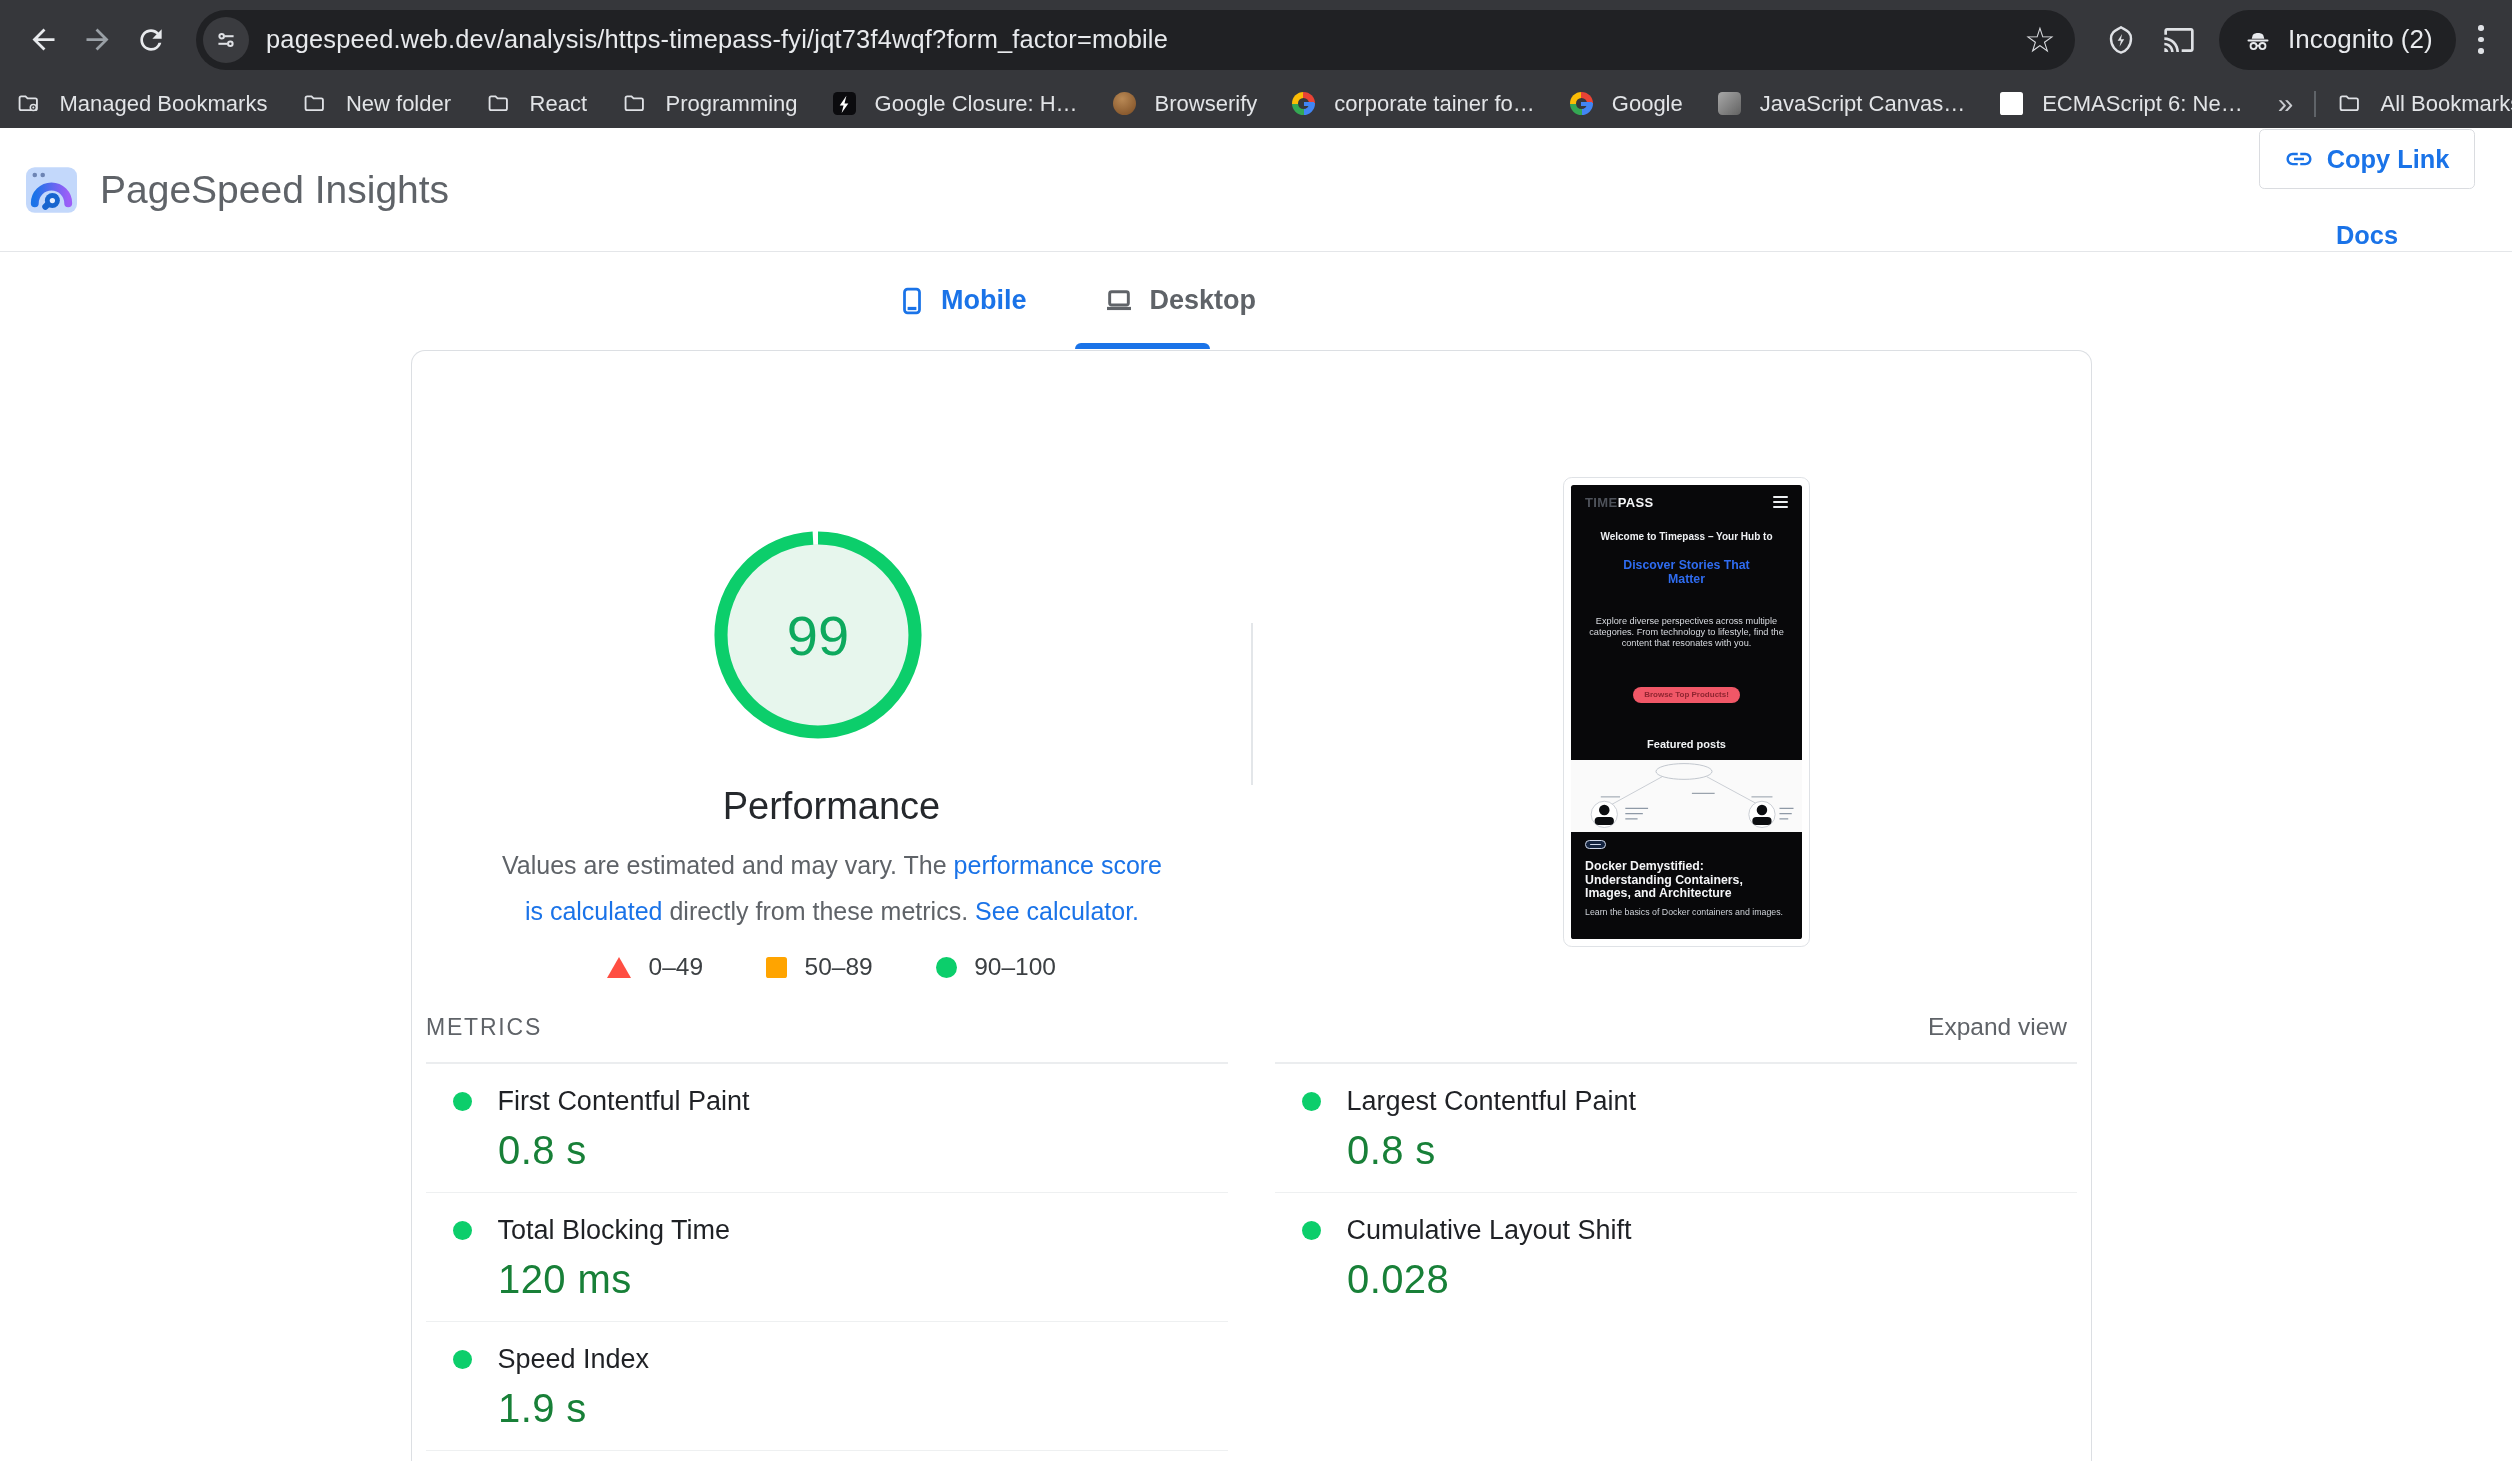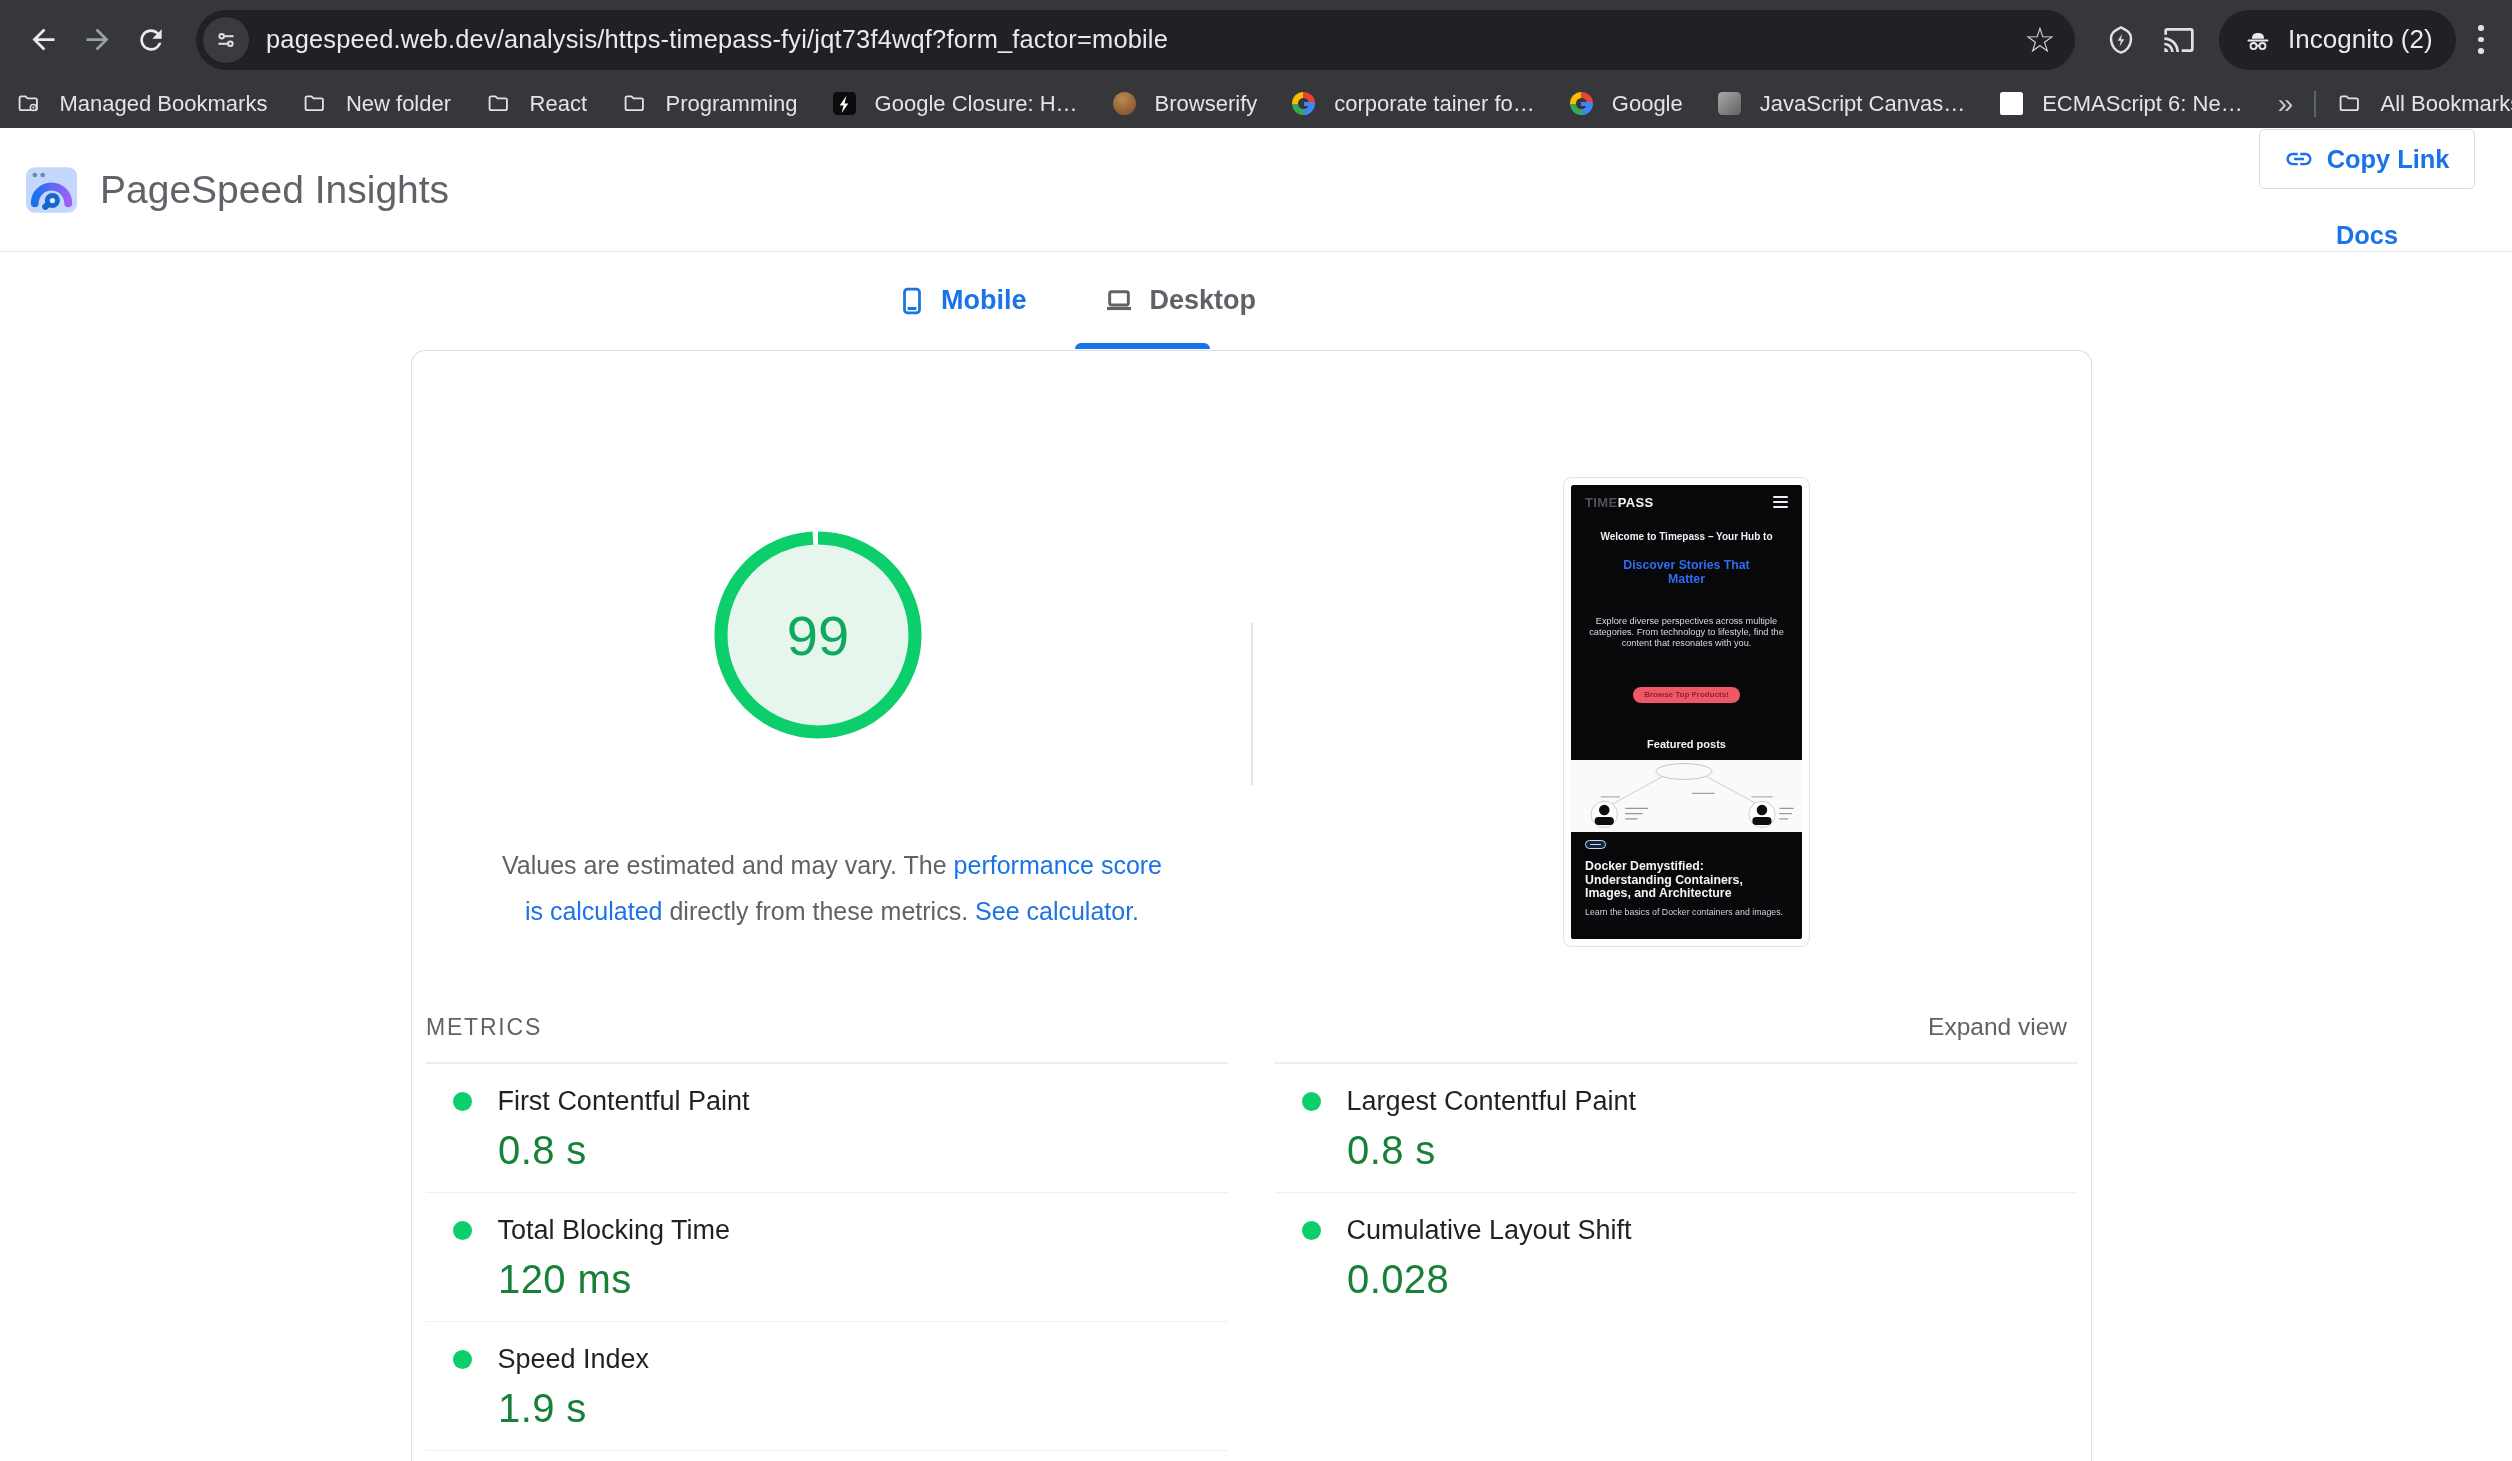--- a/index.html
+++ b/index.html
@@ -304,28 +304,43 @@
   <div class="card">
 
     <div class="gauge-wrap">
       <svg width="208" height="208" viewBox="0 0 238 238">
         <circle cx="119" cy="119" r="104" fill="#e7f6ed"></circle>
         <circle cx="119" cy="119" r="111" fill="none" stroke="#0cce6b" stroke-width="15" stroke-dasharray="690.4 7" transform="rotate(-90 119 119)"></circle>
       </svg>
       <div class="gauge-score">99</div>
     </div>
 
+    <div class="cat-title">Performance</div>
 
     <div class="disclaimer">
       <span>Values are estimated and may vary. The</span>
       <a href="#">performance score is calculated</a>
       <span>directly from these metrics.</span>
       <a href="#">See calculator.</a>
     </div>
 
+    <div class="legend">
+      <div class="leg-item">
+        <span class="tri"></span>
+        <span>0–49</span>
+      </div>
+      <div class="leg-item">
+        <span class="sq"></span>
+        <span>50–89</span>
+      </div>
+      <div class="leg-item">
+        <span class="dotg"></span>
+        <span>90–100</span>
+      </div>
+    </div>
 
     <div class="mid-divider"></div>
 
     <div class="thumb">
       <div class="thumb-inner">
         <div class="t-bar">
           <div class="t-brand"><span class="dim">TIME</span><span class="lit">PASS</span></div>
           <div class="burger">
               <i></i>
               <i></i>

